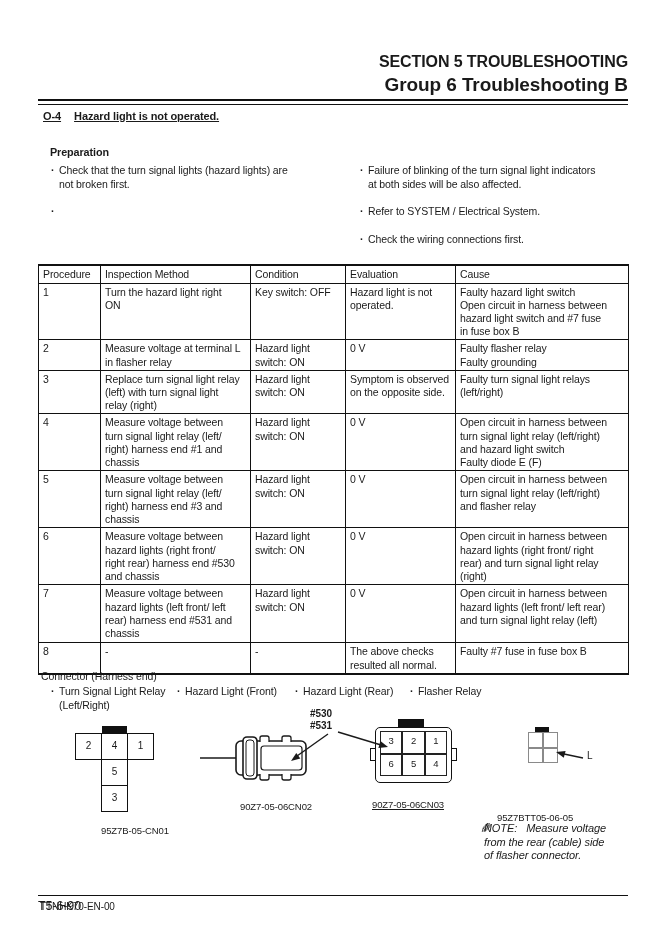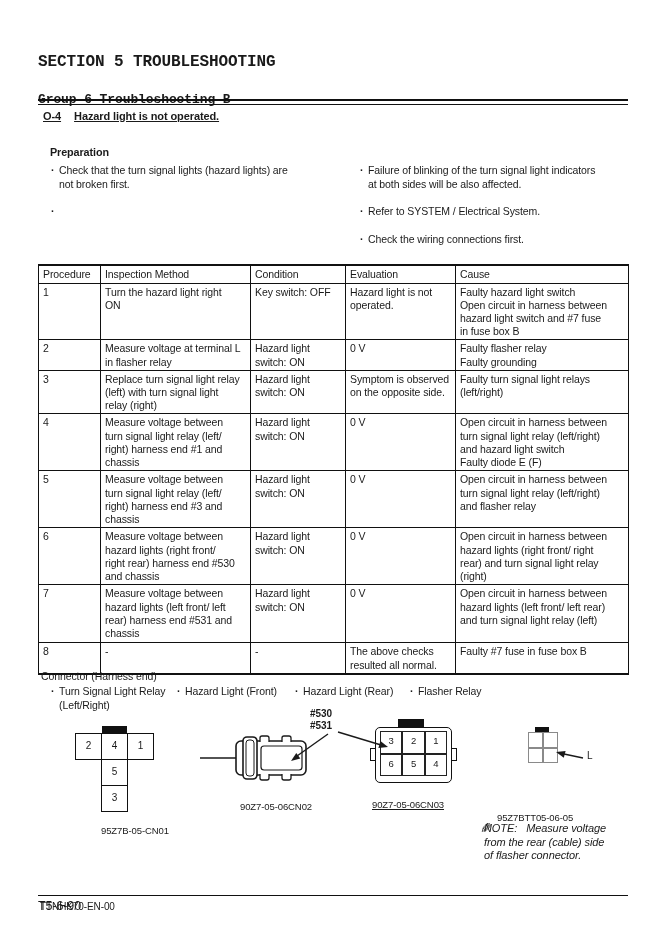--- a/index.html
+++ b/index.html
@@ -4,24 +4,24 @@
 <style>
   * { margin:0; padding:0; box-sizing:border-box; }
   html,body { background:#e8e8e8; }
   .page {
     position:relative; width:665px; height:951px; background:#ffffff;
     font-family:"Liberation Sans","DejaVu Sans",sans-serif;
     color:#1a1a1a; letter-spacing:-0.1px; overflow:hidden;
   }
   .abs { position:absolute; }
   .pre { white-space:pre-line; }
-  .center { text-align:left;font-family:Liberation Mono, monospace; }
+  .center { text-align:right; }
 
   .sec-title { top:53px; left:38px; width:590px; font-size:16px; font-weight:bold; }
-  .grp-title { top:92px; left:38px; width:590px; font-size:13px; font-weight:bold; }
+  .grp-title { top:74px; left:38px; width:590px; font-size:19px; font-weight:bold; }
   .dbl-rule  { top:99px; left:38px; width:590px; height:6px;
                border-top:2.5px solid #111; border-bottom:1.5px solid #111; }
 
   .topic { top:110px; left:43px; font-size:11px; font-weight:bold;text-decoration:underline; }
   .topic .code { margin-right:13px; }
 
   .prep-head { top:146px; left:50px; font-size:10.8px; font-weight:bold; }
   .prep-cols { top:164px; left:51px; width:577px; display:flex; font-size:10.5px; line-height:13.5px; }
   .prep-col1 { width:309px; }
   .prep-col2 { flex:1; }

